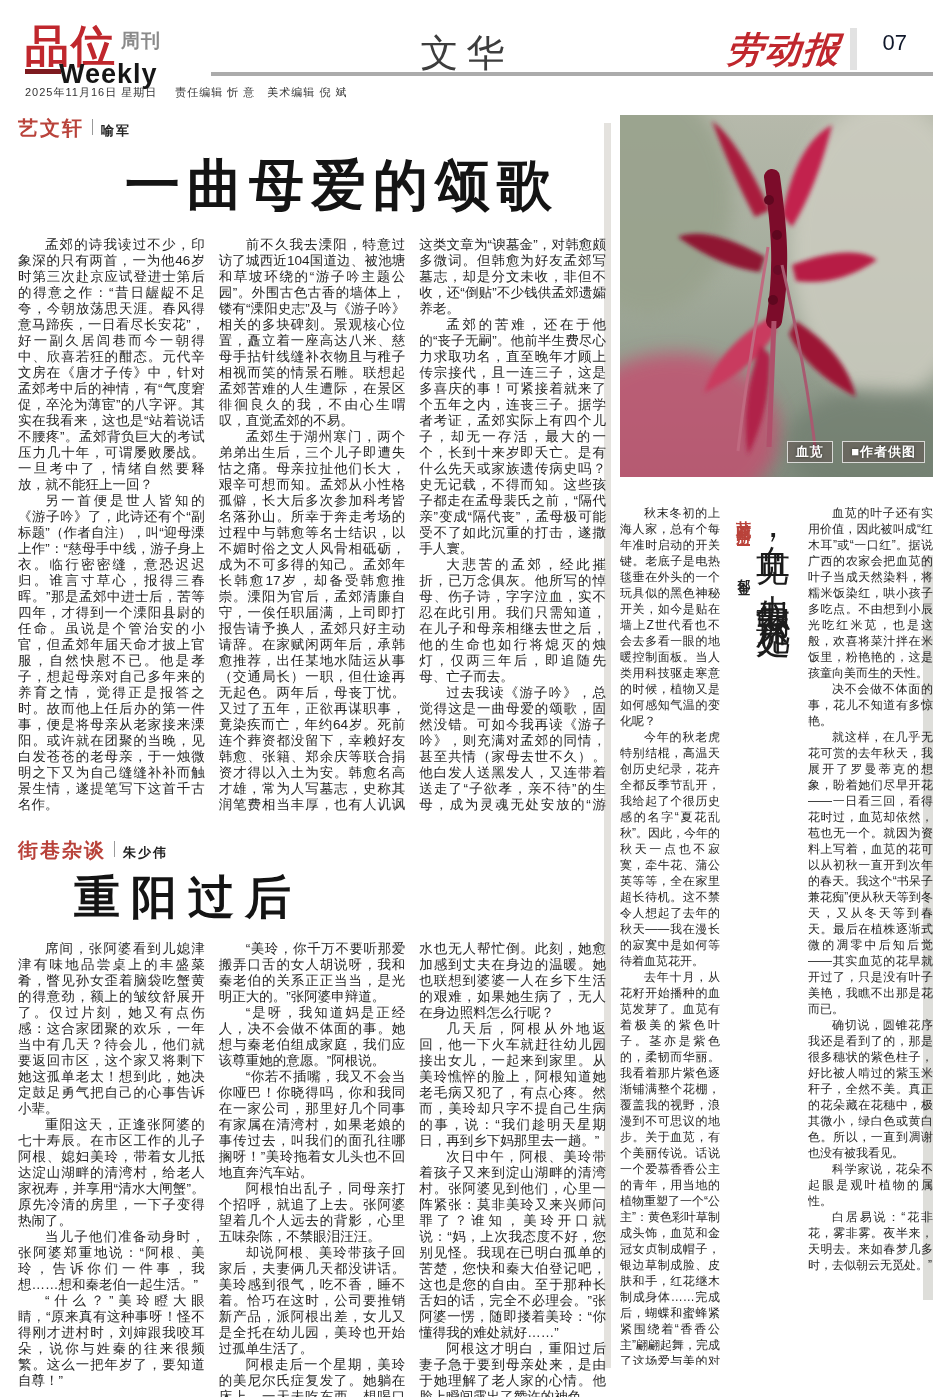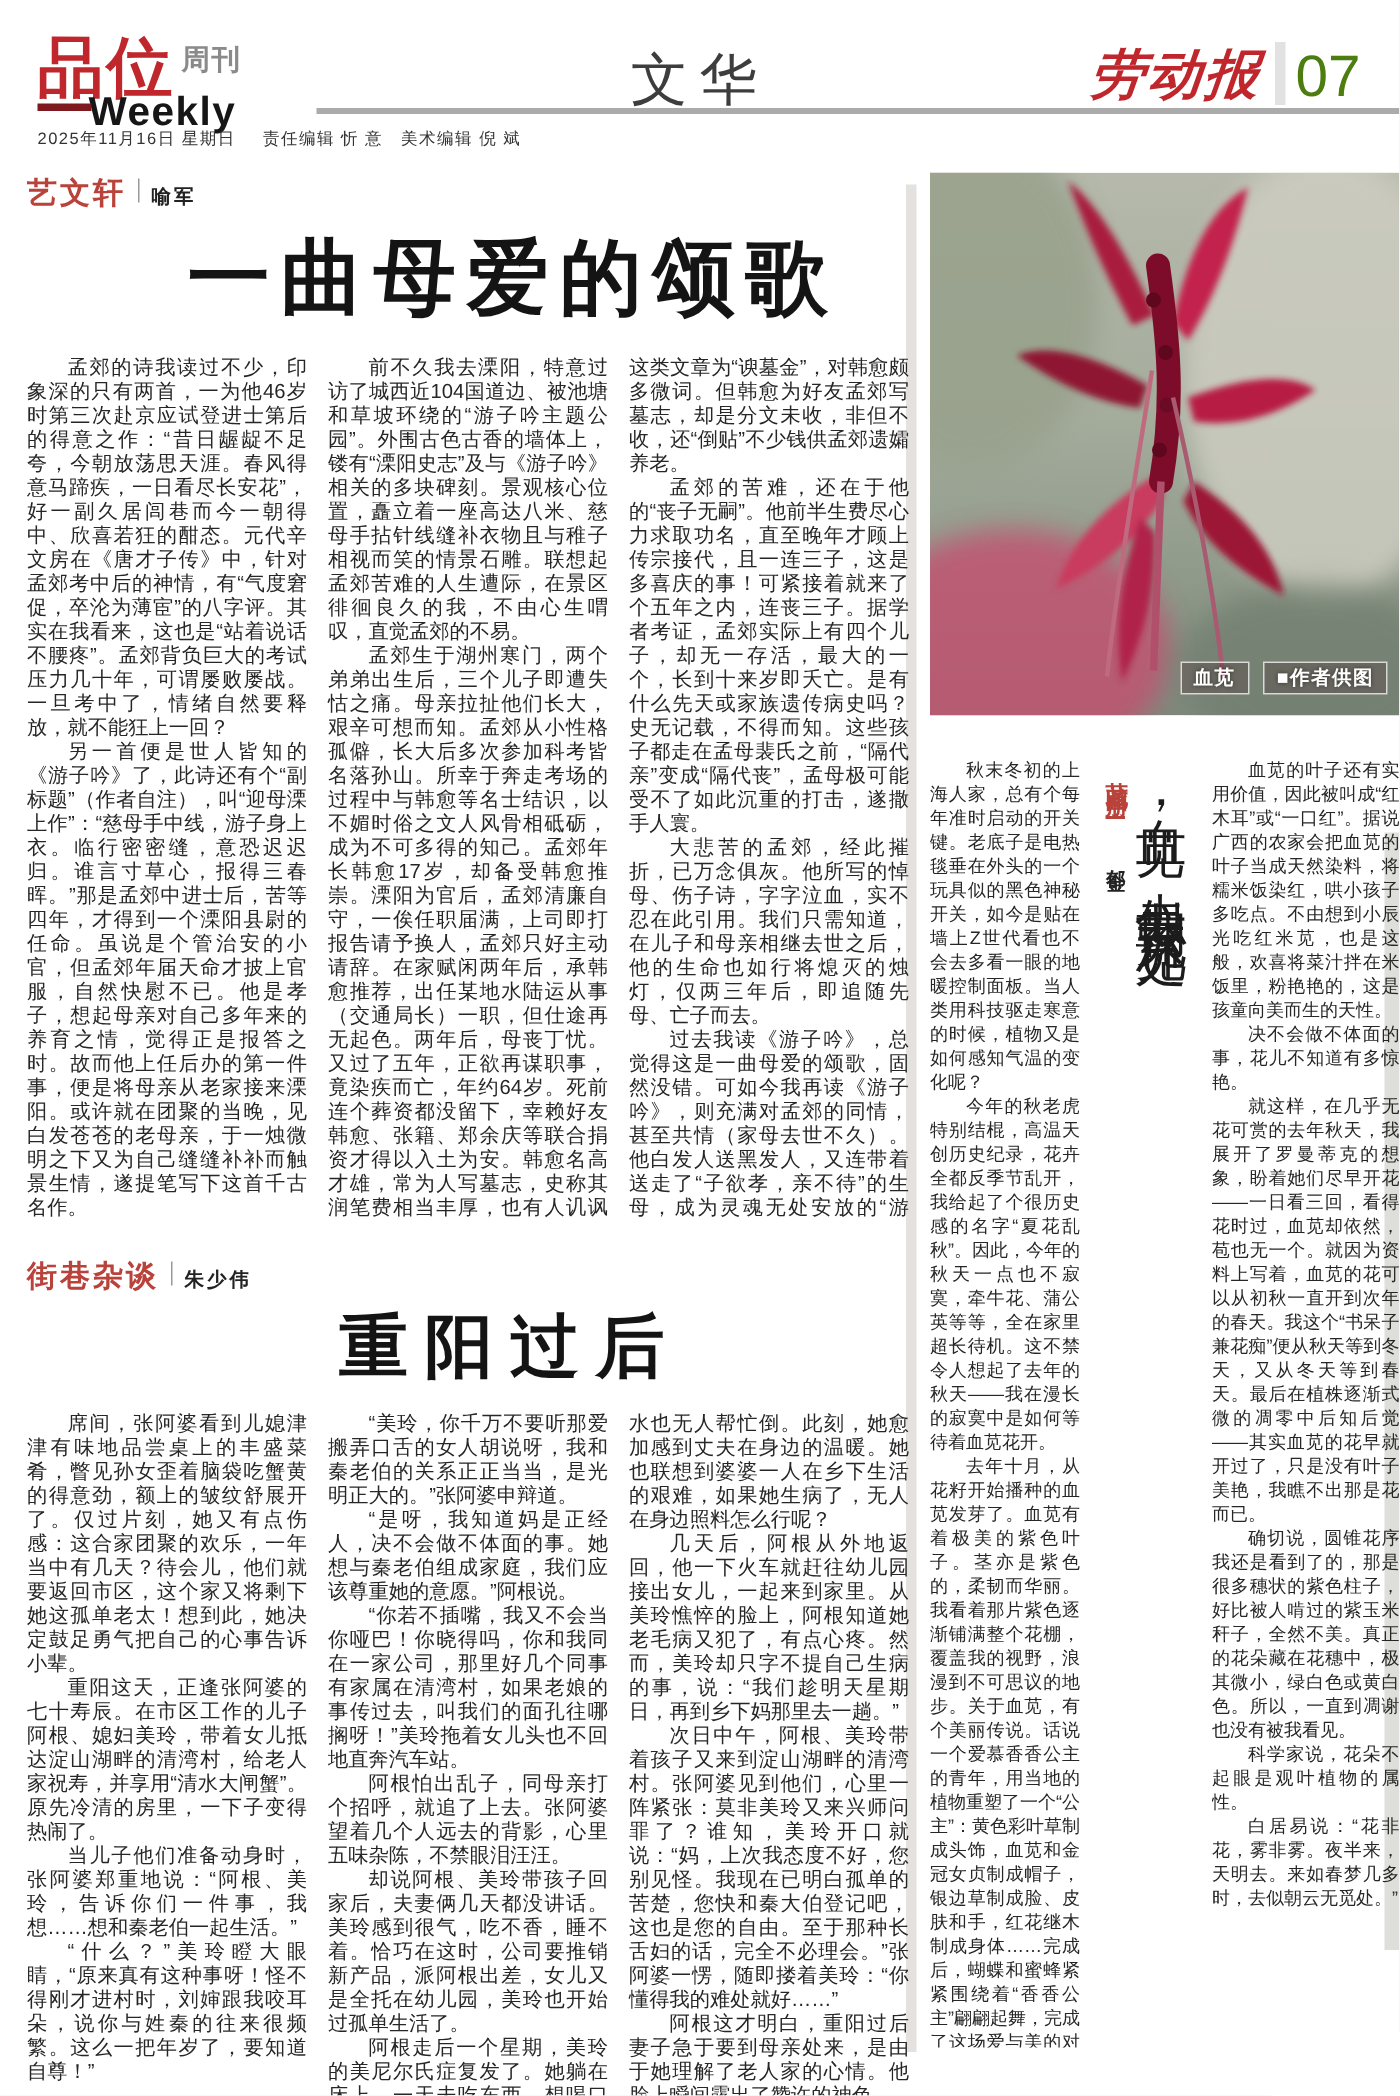--- a/index.html
+++ b/index.html
@@ -15,39 +15,39 @@
   .brand-cn { font-size:44px; font-weight:900; color:#c0272d; letter-spacing:2px; line-height:1; }
   .brand-kan { font-size:19px; font-weight:700; color:#8a8a8a; margin-left:4px; vertical-align:14px; letter-spacing:1px; }
   .brand-en { font-size:27px; font-weight:800; color:#161616; margin:-9px 0 0 34px; letter-spacing:1px; }
   .brand-bar { position:absolute; left:0; top:45px; width:36px; height:5px; background:#7e1a1f; }
   .hdr-rule { position:absolute; left:211px; right:0; top:72px; height:4px; background:#ababab; }
   .hdr-center { position:absolute; left:0; right:0; top:28px; text-align:center;
     font-family:"Liberation Serif","DejaVu Serif",serif; font-size:38px; color:#3d3d3d; letter-spacing:8px; }
   .masthead { position:absolute; right:92px; top:26px; font-family:"Liberation Serif","DejaVu Serif",serif;
     font-style:italic; font-weight:700; font-size:36px; color:#c0272d; letter-spacing:2px; transform:skewX(-6deg); }
   .pn-sep { position:absolute; right:76px; top:28px; width:7px; height:42px; background:#e2e2e2; }
-  .page-num { position:absolute; right:26px; top:30px; font-size:39px; color:#4d7c0f; }
+  .page-num { position:absolute; right:26px; top:30px; font-size:22px; color:#0f172a; }
   .date-line { position:absolute; left:25px; top:85px; font-size:11px; color:#333; letter-spacing:1px; }
   .date-line .ed { margin-left:14px; }
   
   .content { position:absolute; top:115px; left:0; right:0; bottom:0; }
   .divider-v { position:absolute; left:604px; top:8px; width:7px; height:1245px; background:#e4e2de; }
   .edge-strip { position:absolute; right:0; top:440px; width:10px; height:745px; background:#dededa; }
   .left-zone  { position:absolute; left:18px; top:0; width:588px; }
   .right-zone { position:absolute; left:620px; top:0; width:313px; }
   
   .section-tag { display:flex; align-items:baseline; height:24px; }
   .tag-name { font-family:"Liberation Serif","DejaVu Serif",serif; font-size:20px; font-weight:700; color:#b9423a; letter-spacing:2px; }
   .tag-sep { display:inline-block; width:1px; height:16px; background:#999; margin:0 8px; align-self:center; }
   .tag-author { font-size:13px; color:#222; font-weight:700; letter-spacing:2px; }
   
   .main-title { text-align:center; padding-left:60px; margin:10px 0 14px;
     font-family:"Liberation Serif","DejaVu Serif",serif; font-weight:600; font-size:55px;
     color:#141414; letter-spacing:7px; }
-  .sub-title { text-align:center; padding-left:56px; margin:6px 0 12px;
+  .sub-title { text-align:left; padding-left:56px; margin:6px 0 12px;
     font-family:"Liberation Serif","DejaVu Serif",serif; font-weight:600; font-size:46px;
     color:#141414; letter-spacing:11px; }
   .cols3 { column-count:3; column-gap:14px; font-size:13.5px; line-height:16px;
     text-align:justify; color:#262626; overflow:hidden; }
   .cols3.main { height:584px; }
   .cols3.bottom { height:475px; }
   .cols3 p, .fa-col p { margin:0; text-indent:2em; }
   .bottom-article { margin-top:16px; }
   
   .photo { position:relative; width:313px; height:362px; overflow:hidden; }

